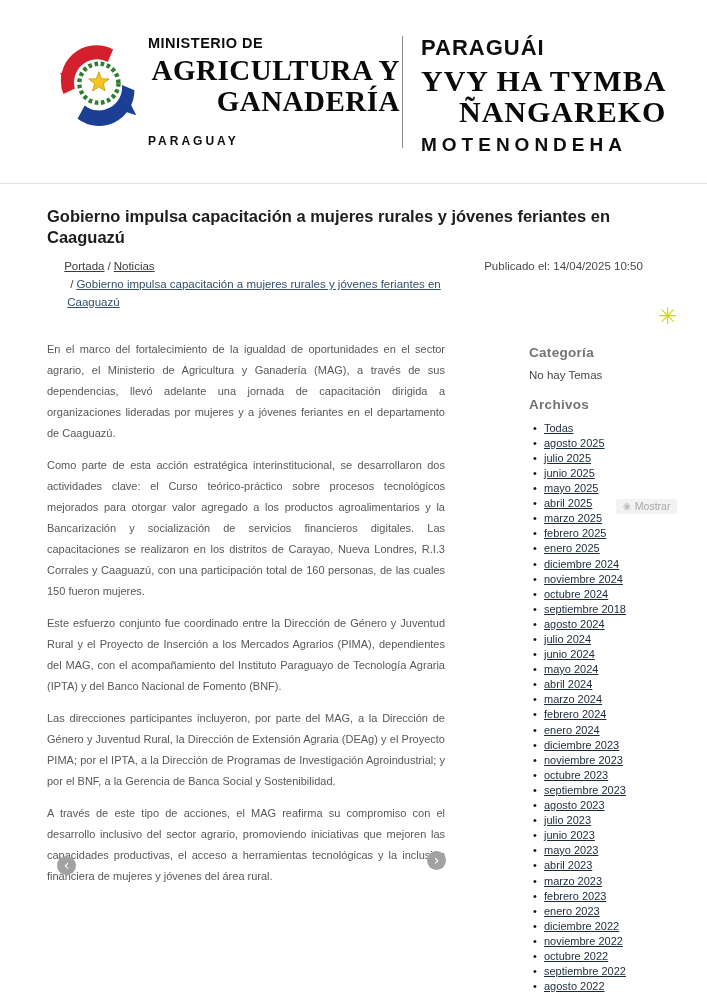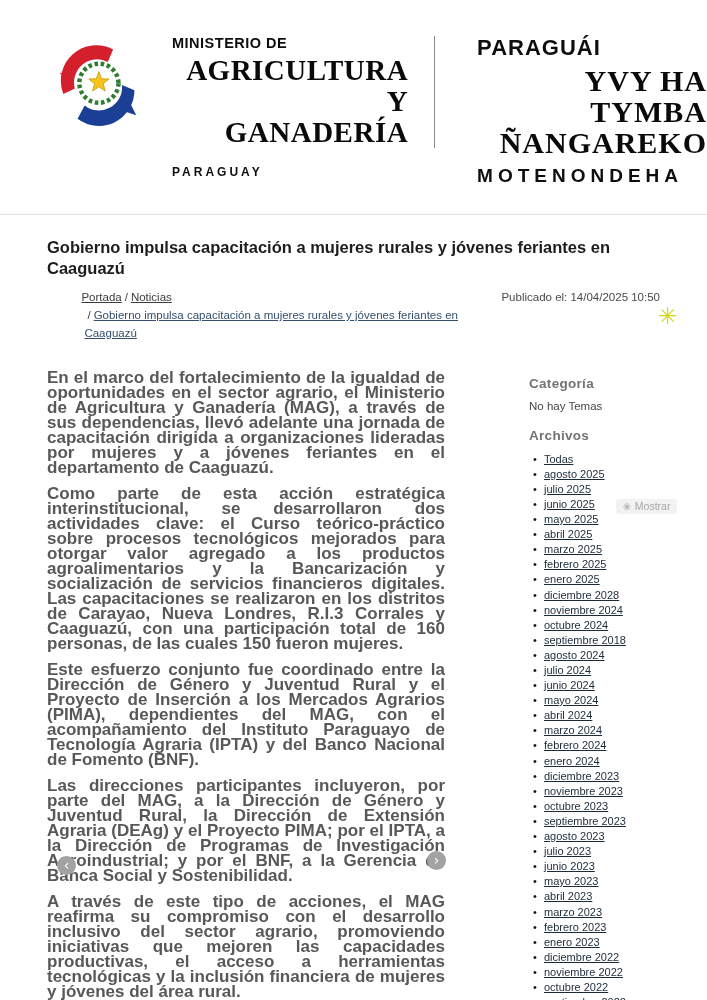--- a/index.html
+++ b/index.html
@@ -1,49 +1,49 @@
 <!DOCTYPE html>
 <html><head>
 <meta charset="utf-8">
 <style>
   * { margin:0; padding:0; box-sizing:border-box; }
   html,body { background:#ffffff; }
   body { font-family:"Liberation Sans", sans-serif; color:#333; }
   .page { position:relative; width:707px; min-height:1000px; margin:0 auto; background:#fff; overflow:hidden; }
 
   
-  .site-header { display:flex; align-items:flex-start; padding:34px 0 0 58px;gap:24px; }
+  .site-header { display:flex; align-items:flex-start; padding:34px 0 0 58px; }
   .logo-wrap { width:82px; margin-right:8px; flex:0 0 auto; }
   .brand-left { width:252px; padding-top:1px; }
   .brand-small { font-size:14.5px; font-weight:bold; letter-spacing:.5px; color:#0e0e0e; }
   .brand-serif { font-family:"Liberation Serif", serif; font-weight:bold; font-size:29px; line-height:31px; color:#0a0a0a; letter-spacing:.5px;text-align:right; }
   .brand-left .brand-small.top { margin-bottom:4px; }
   .brand-left .brand-small.bottom { margin-top:17px; font-size:12px; letter-spacing:3px; }
   .v-divider { width:1px; height:112px; background:#8a8a8a; margin:2px 18px 0 2px; flex:0 0 auto; }
   .brand-right { padding-top:1px; }
   .brand-right .brand-small.top { font-size:22px; letter-spacing:1px; margin-bottom:4px; }
   .brand-right .brand-serif { font-size:30px; letter-spacing:1px; }
   .brand-right .brand-small.bottom { margin-top:7px; font-size:19px; letter-spacing:5px; }
   .header-rule { border:none; border-top:1px solid #e1e1e1; margin-top:27px; }
 
   
   main { padding:0 47px; }
   .page-title { font-size:16.5px; font-weight:bold; color:#1d1d1d; line-height:1.25; max-width:600px; margin:22px 0 11px; }
-  .meta-row { display:flex; justify-content:flex-end; align-items:flex-start; }
+  .meta-row { display:flex; justify-content:center; align-items:flex-start; }
   .breadcrumb { font-size:11.5px; color:#3c3c3c; max-width:420px; line-height:1.55; }
   .breadcrumb a { color:#3c3c3c; text-decoration:underline; cursor:pointer; }
   .breadcrumb .bc-current { color:#33506e; }
   .bc-sep { margin:0 3px; }
   .bc-line2 { padding-left:3px; }
   .published { font-size:11.5px; color:#4a4a4a; white-space:nowrap; padding-top:2px; }
 
   
   .columns { display:flex; margin-top:27px; }
   .article-col { width:398px; flex:0 0 auto; }
-  .article-col p { font-size:17px; line-height:15px; color:#585858; text-align:justify; margin-bottom:11px;font-weight:bold; }
+  .article-col p { font-size:11px; line-height:21px; color:#585858; text-align:justify; margin-bottom:11px; }
   .sidebar { margin-left:84px; width:160px; padding-top:6px; flex:0 0 auto; }
   .side-heading { font-size:13.5px; font-weight:600; color:#737373; letter-spacing:.3px; }
   .side-empty { font-size:11.5px; color:#474747; margin:9px 0 16px; }
   .archives-heading { margin-top:4px; }
   ul.archives { list-style:none; margin-top:9px; padding-left:15px; }
   ul.archives li { position:relative; font-size:11px; line-height:15.1px; }
   ul.archives li::before { content:"•"; position:absolute; left:-11px; color:#111; }
   ul.archives a { color:#1c2b3a; text-decoration:underline; cursor:pointer; }
 
   
@@ -130,21 +130,21 @@
 
         <li><a href="#">Todas</a></li>
             <li><a href="#">agosto 2025</a></li>
             <li><a href="#">julio 2025</a></li>
             <li><a href="#">junio 2025</a></li>
             <li><a href="#">mayo 2025</a></li>
             <li><a href="#">abril 2025</a></li>
             <li><a href="#">marzo 2025</a></li>
             <li><a href="#">febrero 2025</a></li>
             <li><a href="#">enero 2025</a></li>
-            <li><a href="#">diciembre 2028</a></li>
+            <li><a href="#">diciembre 2024</a></li>
             <li><a href="#">noviembre 2024</a></li>
             <li><a href="#">octubre 2024</a></li>
             <li><a href="#">septiembre 2018</a></li>
             <li><a href="#">agosto 2024</a></li>
             <li><a href="#">julio 2024</a></li>
             <li><a href="#">junio 2024</a></li>
             <li><a href="#">mayo 2024</a></li>
             <li><a href="#">abril 2024</a></li>
             <li><a href="#">marzo 2024</a></li>
             <li><a href="#">febrero 2024</a></li>

